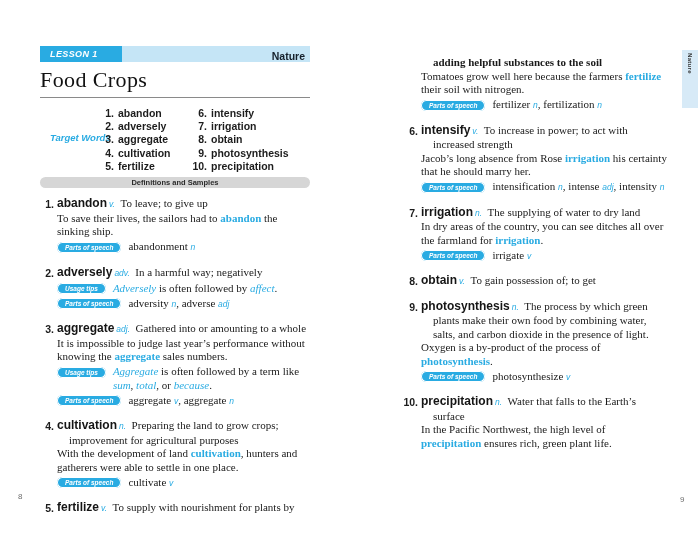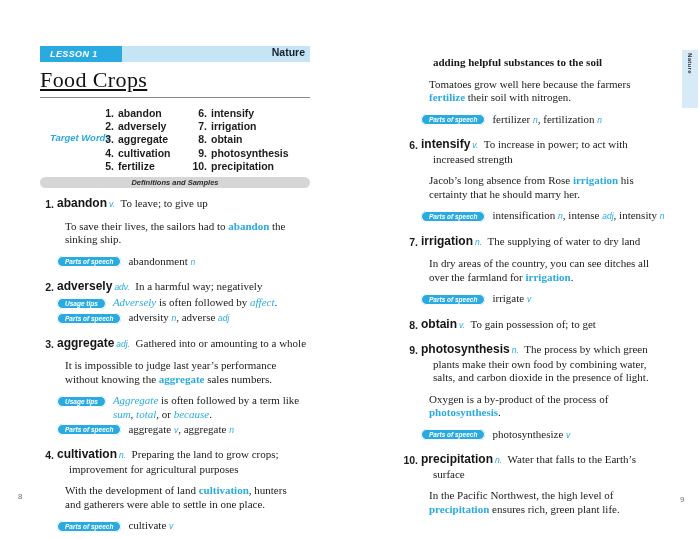--- a/index.html
+++ b/index.html
@@ -12,49 +12,49 @@
   *{box-sizing:border-box;}
   html,body{margin:0;padding:0;background:#fff;}
   body{width:700px;height:539px;font-family:"Liberation Serif",serif;color:var(--ink);}
   .canvas{position:relative;width:700px;height:539px;overflow:hidden;background:#fff;}
 
   .page{position:absolute;}
   .page-left{left:40px;top:46px;width:270px;}
   .page-right{left:404px;top:44px;width:264px;}
 
   
-  .lesson-bar{display:flex;align-items:flex-start;height:16px;background:var(--header-bar);}
+  .lesson-bar{display:flex;align-items:flex-end;height:16px;background:var(--header-bar);}
   .lesson-box{display:inline-block;background:var(--accent);color:#fff;width:82px;height:16px;line-height:16px;
     padding-left:10px;font-family:"Liberation Sans",sans-serif;font-weight:bold;font-style:italic;font-size:9px;letter-spacing:.4px;}
   .theme{margin-left:auto;padding-right:5px;font-family:"Liberation Sans",sans-serif;font-weight:bold;font-size:10.5px;color:#15202b;}
-  h1.title{margin:5px 0 4px 0;font-family:"Liberation Serif",serif;font-weight:normal;font-size:22px;color:#111;letter-spacing:.4px;text-decoration:underline;}
+  h1.title{margin:5px 0 4px 0;font-family:"Liberation Serif",serif;font-weight:normal;font-size:22px;color:#111;letter-spacing:.4px;}
   hr.title-rule{border:0;border-top:1px solid #8a8a8a;margin:0 0 7px 0;}
 
   
   .target-words{position:relative;height:70px;font-family:"Liberation Sans",sans-serif;}
   .tw-label{position:absolute;left:10px;top:27px;color:var(--accent);font-weight:bold;font-style:italic;font-size:9.5px;}
   .tw-col{position:absolute;top:2px;}
   .tw-col-1{left:55px;}
   .tw-col-2{left:148px;}
   .tw-item{display:flex;height:13.2px;align-items:baseline;font-size:10.5px;font-weight:bold;color:#1c1c1c;}
   .tw-num{width:19px;text-align:right;margin-right:4px;}
 
   
   .defs-bar{background:var(--defs-bar);border-radius:6px;height:11px;line-height:11px;text-align:center;
-    font-family:"Liberation Sans",sans-serif;font-size:7.5px;font-weight:bold;font-style:italic;color:#2b2b2b;margin:2px 0 9px 0;}
+    font-family:"Liberation Sans",sans-serif;font-size:7.5px;font-weight:bold;color:#2b2b2b;margin:2px 0 9px 0;}
 
   
   .entry{position:relative;padding-left:17px;margin-bottom:11px;font-size:11px;line-height:13.5px;}
   .num{position:absolute;left:-5px;top:1px;width:19px;text-align:right;font-family:"Liberation Sans",sans-serif;
     font-weight:bold;font-size:10.5px;color:#1c1c1c;}
   .headline{margin:0 0 0 12px;text-indent:-12px;}
   .word{font-family:"Liberation Sans",sans-serif;font-weight:bold;font-size:12px;color:#151515;}
   .poslabel{color:var(--accent);font-style:italic;font-family:"Liberation Sans",sans-serif;font-size:8.5px;margin-left:2px;}
   .deftext{}
-  .sentence{margin:8px;}
+  .sentence{margin:0;}
   .cont-first{margin:12px 0 0 12px;font-weight:bold;}
   .pill-line{display:flex;align-items:flex-start;margin-top:1.5px;}
   .pill{flex:none;background:var(--accent);color:#fff;font-family:"Liberation Sans",sans-serif;font-weight:bold;font-style:italic;
     font-size:6.5px;line-height:9px;padding:1px 8px;border-radius:7px;margin:1.5px 7px 0 0;box-shadow:0 0 0 1px #fff inset;}
   .pill-text{flex:1;}
   .hl{color:var(--accent);}
   .b{font-weight:bold;}
   .it{font-style:italic;}
   .pos{color:var(--accent);font-style:italic;font-family:"Liberation Sans",sans-serif;font-size:8.5px;}
 

